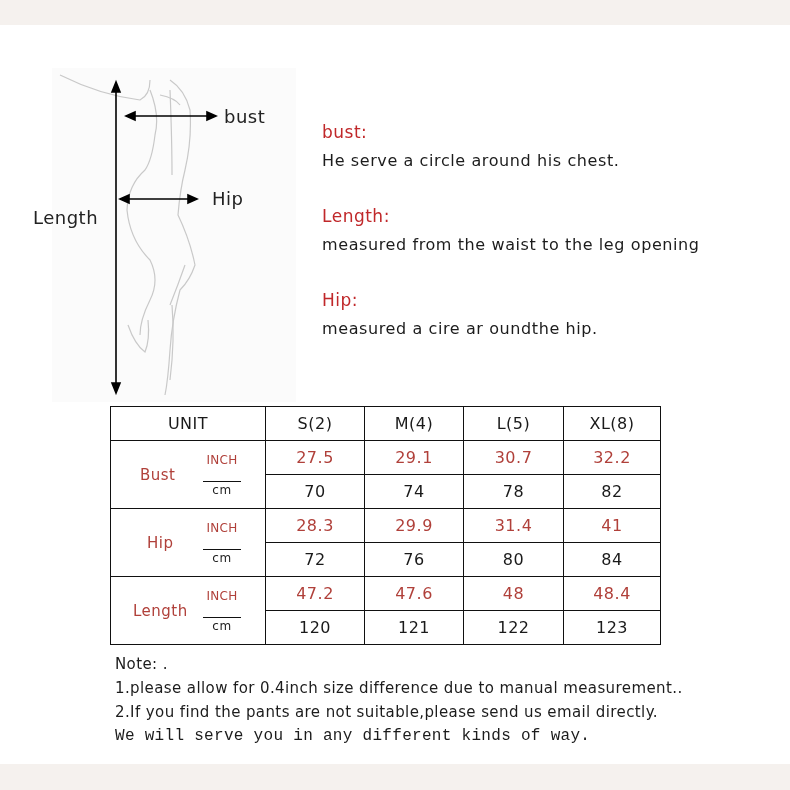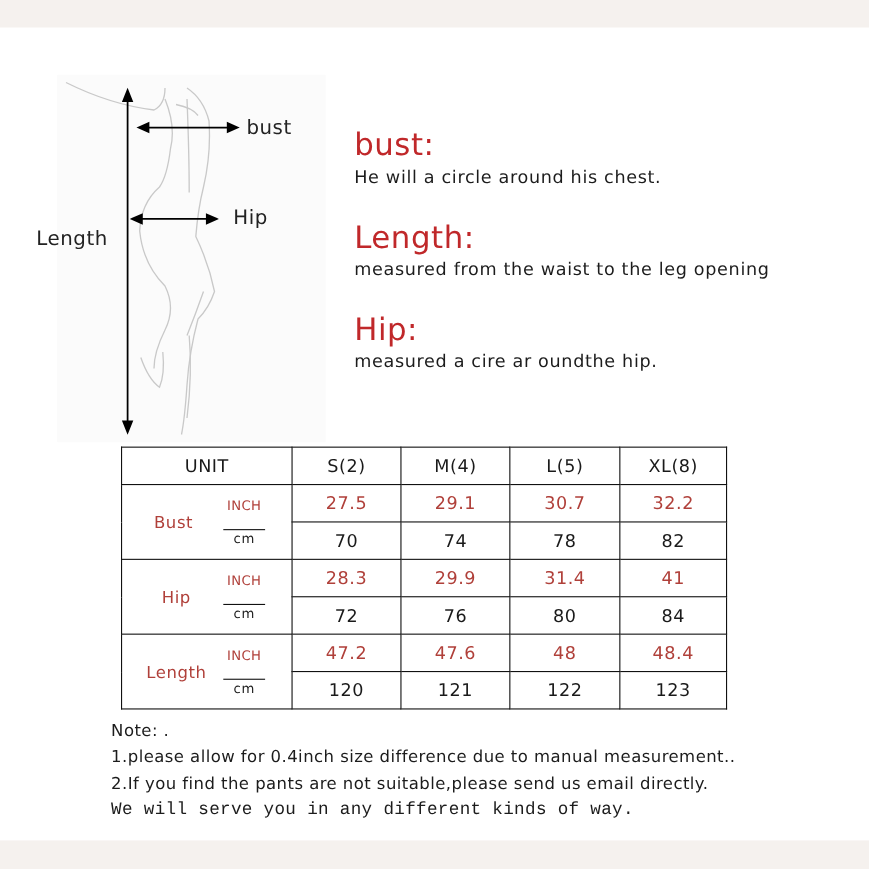--- a/index.html
+++ b/index.html
@@ -17,21 +17,21 @@
       position: absolute; left: 52px; top: 68px; width: 244px; height: 334px;
       background: #fbfbfb;
     }
     .figure-svg { position: absolute; left: 0; top: 0; }
 
     .fig-label {
       position: absolute; font-size: 18px; color: #222; letter-spacing: 0.5px;
     }
 
     .desc { position: absolute; left: 322px; }
-    .desc .head { color: #c0282a; font-size: 28px; letter-spacing: 0.5px; line-height: 28px; }
+    .desc .head { color: #c0282a; font-size: 17px; letter-spacing: 0.5px; line-height: 28px; }
     .desc .body { color: #1c1c1c; font-size: 16px; letter-spacing: 0.6px; line-height: 22px; margin-top: 4px; }
 
     table.size {
       position: absolute; left: 110px; top: 406px;
       border-collapse: collapse;
       font-size: 16px;
     }
     table.size td, table.size th {
       border: 1.5px solid #111;
       text-align: center;
@@ -45,21 +45,21 @@
     table.size td.cm { color: #1a1a1a; }
     .unit-cell { position: relative; width: 154px; }
     .unit-name { position: absolute; color: #b0403a; font-size: 15px; top: 50%; transform: translateY(-50%); }
     .unit-frac {
       position: absolute; left: 92px; top: 50%; transform: translateY(-50%);
       width: 38px; text-align: center; font-size: 12px; line-height: 14px;
     }
     .unit-frac .num { color: #b0403a; border-bottom: 1.3px solid #111; padding-bottom: 14px; display: block; letter-spacing: 0.3px; }
     .unit-frac .den { color: #222; display: block; margin-top: 1px; }
 
-    .notes { position: absolute; left: 101px; top: 652px; font-size: 15px; color: #1c1c1c; letter-spacing: 0.4px; }
+    .notes { position: absolute; left: 115px; top: 652px; font-size: 15px; color: #1c1c1c; letter-spacing: 0.4px; }
     .notes .line { height: 24px; line-height: 24px; white-space: nowrap; }
     .notes .serif { font-family: Liberation Mono, monospace; font-size: 16px; letter-spacing: 0.3px; }
   </style>
 </head>
 <body>
 
 <div class="band top"></div>
 
 <div class="figure-bg"></div>
 <svg class="figure-svg" width="790" height="420">
@@ -85,21 +85,21 @@
     <polygon points="197,199 188,195 188,203"></polygon>
   </g>
 </svg>
 
 <div class="fig-label" style="left:224px; top:106px;">bust</div>
 <div class="fig-label" style="left:212px; top:188px;">Hip</div>
 <div class="fig-label" style="left:33px; top:207px;">Length</div>
 
 <div class="desc" style="top:118px;">
   <div class="head">bust:</div>
-  <div class="body">He will a circle around his chest.</div>
+  <div class="body">He serve a circle around his chest.</div>
 </div>
 <div class="desc" style="top:202px;">
   <div class="head">Length:</div>
   <div class="body">measured from the waist to the leg opening</div>
 </div>
 <div class="desc" style="top:286px;">
   <div class="head">Hip:</div>
   <div class="body">measured a cire ar oundthe hip.</div>
 </div>
 

